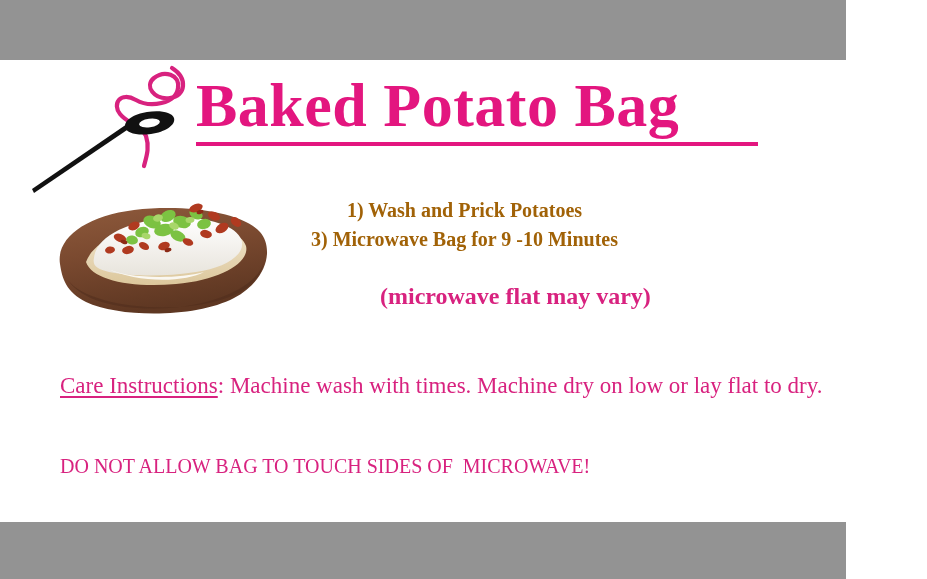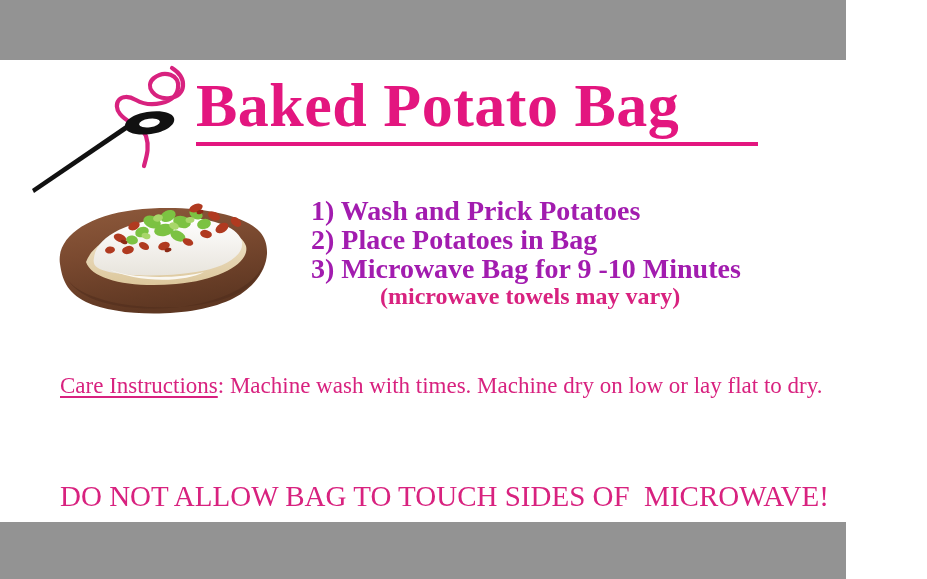--- a/index.html
+++ b/index.html
@@ -70,25 +70,26 @@
   
   #steps-list {
     position: absolute;
     left: 311px;
     top: 196px;
     margin: 0;
     padding: 0;
     list-style: none;
   }
   #steps-list li {
-    font-size: 28px;
+    font-size: 20px;
     font-weight: bold;
-    color: #a21caf;
+    color: #a16207;
     line-height: 29px;
     white-space: nowrap;
+    text-align: center;
   }
   #steps-note {
     position: absolute;
     left: 380px;
     top: 283px;
     font-size: 24px;
     font-weight: bold;
     color: #D8227F;
     white-space: nowrap;
   }
@@ -107,24 +108,23 @@
     text-decoration: underline;
     text-underline-offset: 3px;
     text-align: right;
   }
 
   
   #warning-text {
     position: absolute;
     left: 60px;
     top: 455px;
-    font-size: 29px;
+    font-size: 20px;
     color: #D8227F;
     white-space: pre;
-    margin-top: 25px;
   }
 </style>
 </head>
 <body>
 
 <div id="canvas">
 
   <div class="gray-bar" id="bar-top"></div>
   <div class="gray-bar" id="bar-bottom"></div>
 
@@ -211,24 +211,23 @@
     </g>
   </svg>
 
   <div id="title-block">
     <h1 id="page-title">Baked Potato Bag</h1>
     <div id="title-underline"></div>
   </div>
 
   <ol id="steps-list">
     <li>1) Wash and Prick Potatoes</li>
-    <li>2) Place Potatoes in Bag</li>
     <li>3) Microwave Bag for 9 -10 Minutes</li>
   </ol>
-  <div id="steps-note">(microwave towels may vary)</div>
+  <div id="steps-note">(microwave flat may vary)</div>
 
   <div id="care-block">
     <span id="care-label">Care Instructions</span><span>: </span><span>Machine wash with times. Machine dry on low or lay flat to dry.</span>
   </div>
 
   <div id="warning-text">DO NOT ALLOW BAG TO TOUCH SIDES OF  MICROWAVE!</div>
 
 </div>
 
 </body></html>

